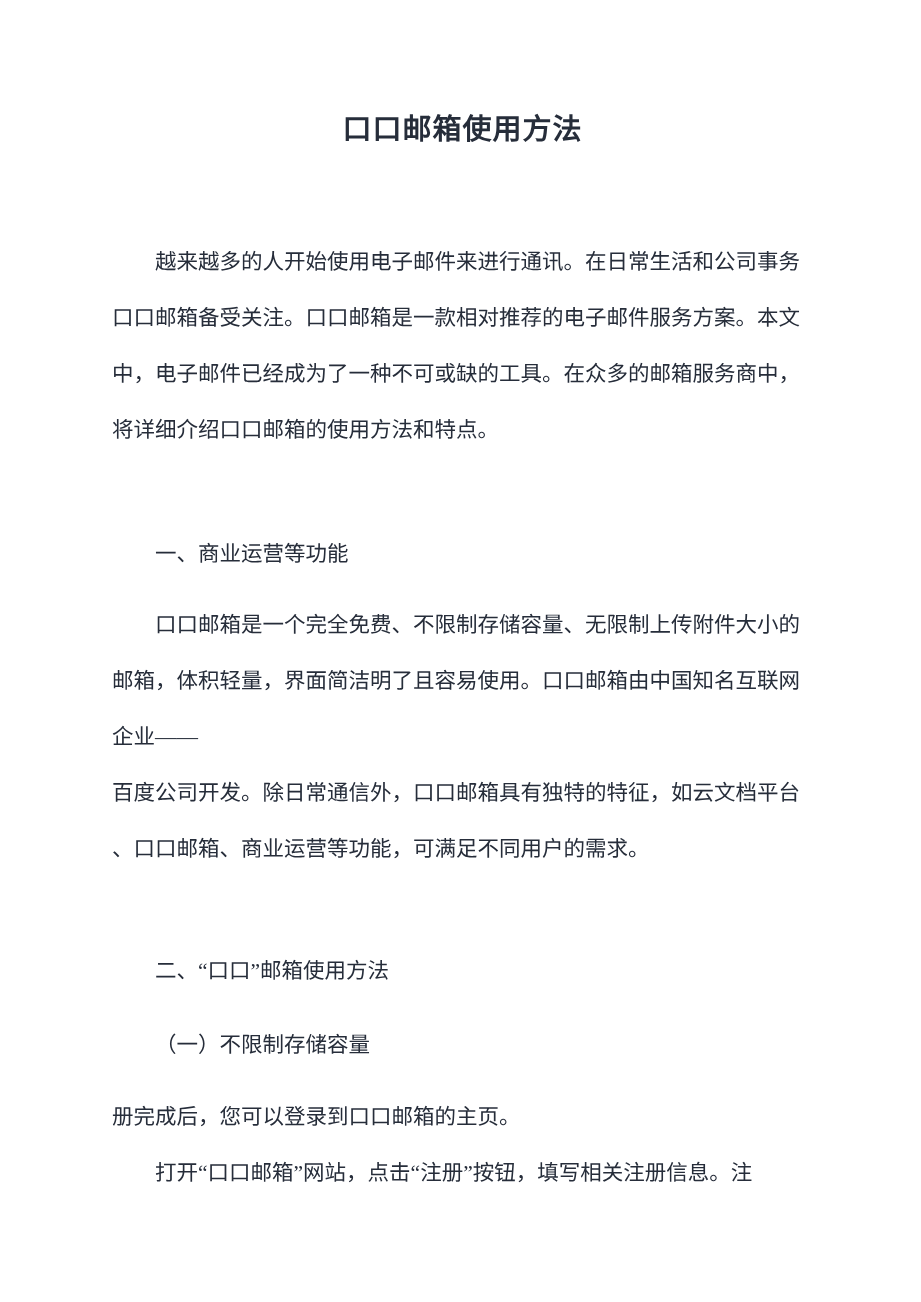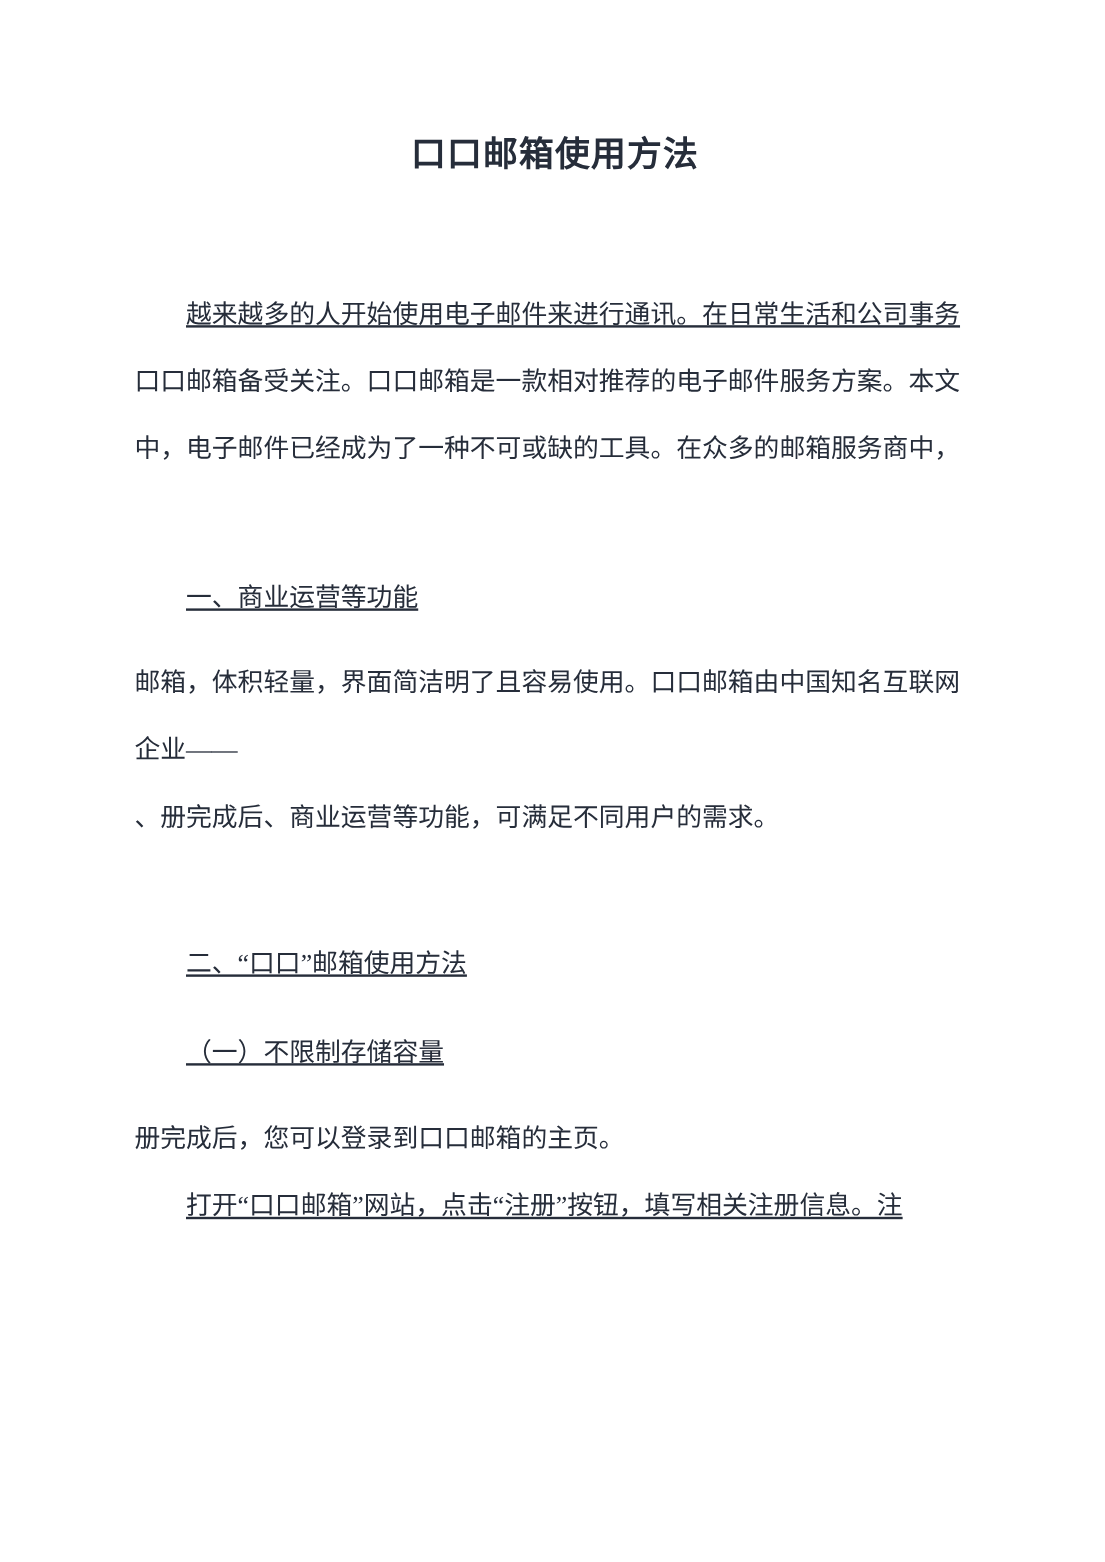--- a/index.html
+++ b/index.html
@@ -32,48 +32,50 @@
   }
   .line {
     height: 56px;
     line-height: 56px;
     font-size: 21.5px;
     white-space: nowrap;
     overflow: visible;
   }
   .indent {
     text-indent: 43px;
-    text-decoration: underline;
   }
   .para-intro   { margin-top: 76px; }
   .heading-1    { margin-top: 68px; }
   .para-sec1    { margin-top: 15px; }
   .heading-2    { margin-top: 66px; }
   .heading-3    { margin-top: 18px; }
   .para-sec2    { margin-top: 16px; }
 </style>
 </head>
 <body>
 
 <div class="page">
 
   <div class="doc-title">口口邮箱使用方法</div>
 
   <div class="para-intro">
     <div class="line indent">越来越多的人开始使用电子邮件来进行通讯。在日常生活和公司事务</div>
     <div class="line">口口邮箱备受关注。口口邮箱是一款相对推荐的电子邮件服务方案。本文</div>
     <div class="line">中，电子邮件已经成为了一种不可或缺的工具。在众多的邮箱服务商中，</div>
+    <div class="line">将详细介绍口口邮箱的使用方法和特点。</div>
   </div>
 
   <div class="line indent heading-1">一、商业运营等功能</div>
 
   <div class="para-sec1">
+    <div class="line indent">口口邮箱是一个完全免费、不限制存储容量、无限制上传附件大小的</div>
     <div class="line">邮箱，体积轻量，界面简洁明了且容易使用。口口邮箱由中国知名互联网</div>
     <div class="line">企业——</div>
-    <div class="line">、册完成后、商业运营等功能，可满足不同用户的需求。</div>
+    <div class="line">百度公司开发。除日常通信外，口口邮箱具有独特的特征，如云文档平台</div>
+    <div class="line">、口口邮箱、商业运营等功能，可满足不同用户的需求。</div>
   </div>
 
   <div class="line indent heading-2">二、“口口”邮箱使用方法</div>
 
   <div class="line indent heading-3">（一）不限制存储容量</div>
 
   <div class="para-sec2">
     <div class="line">册完成后，您可以登录到口口邮箱的主页。</div>
     <div class="line indent">打开“口口邮箱”网站，点击“注册”按钮，填写相关注册信息。注</div>
   </div>

